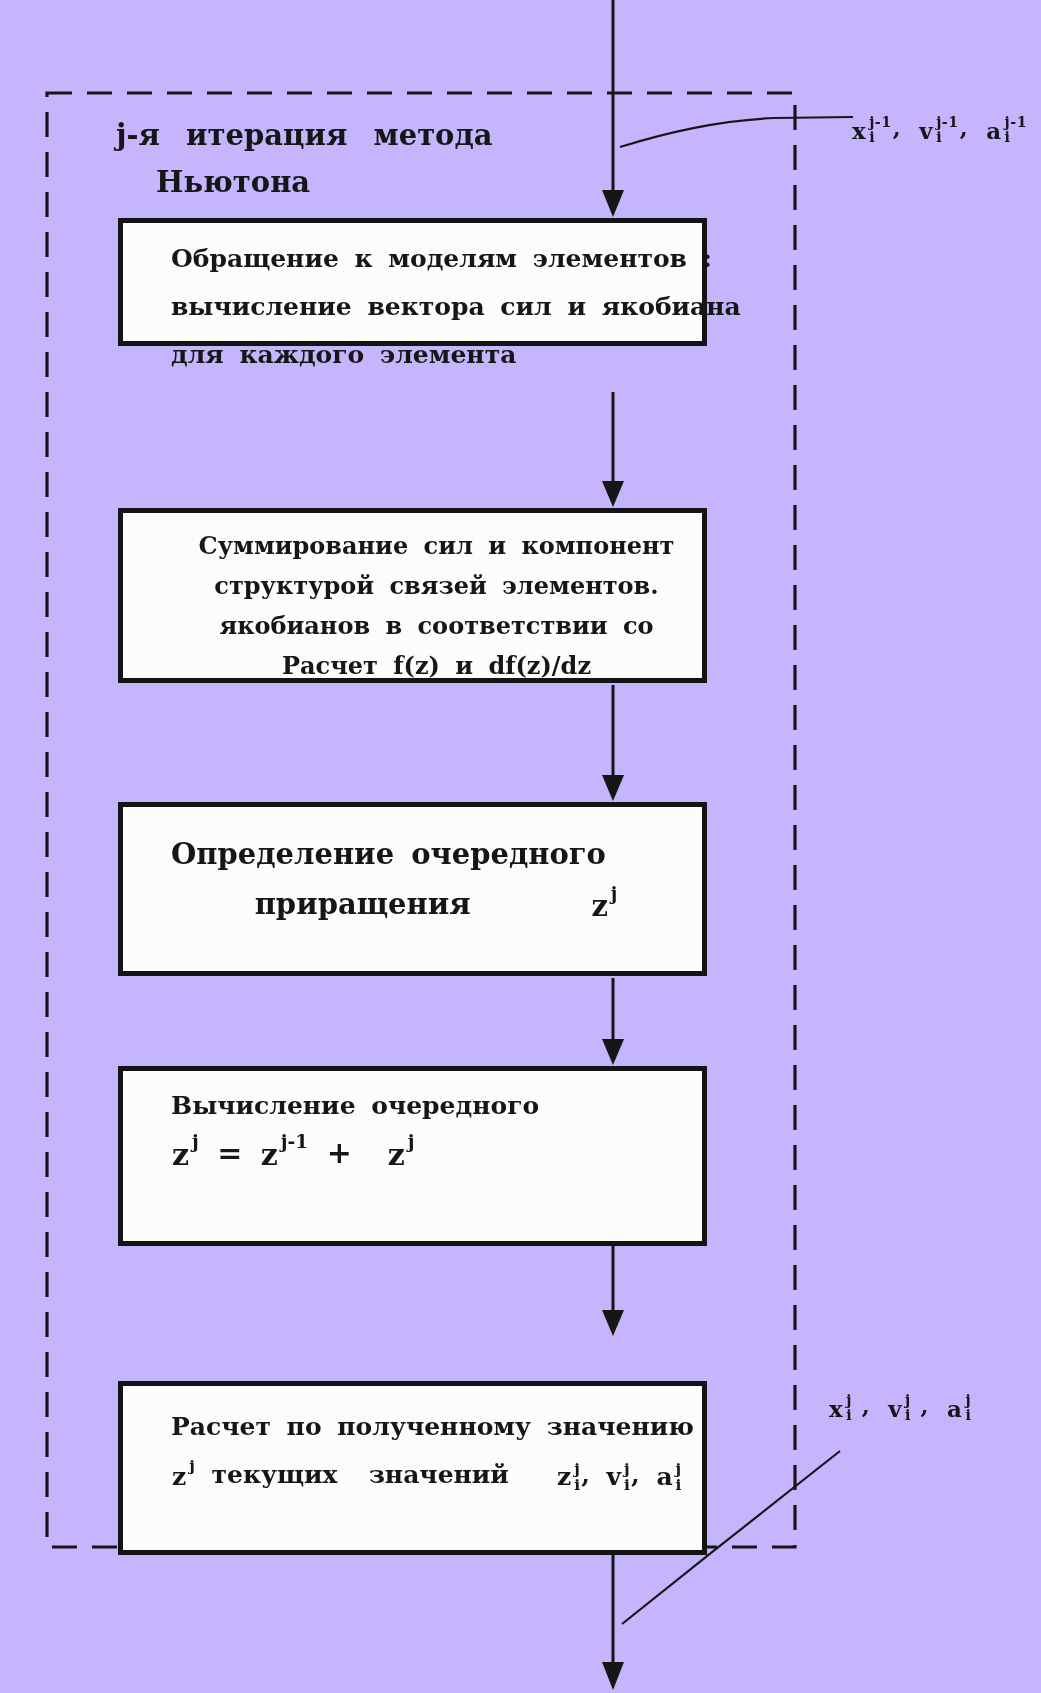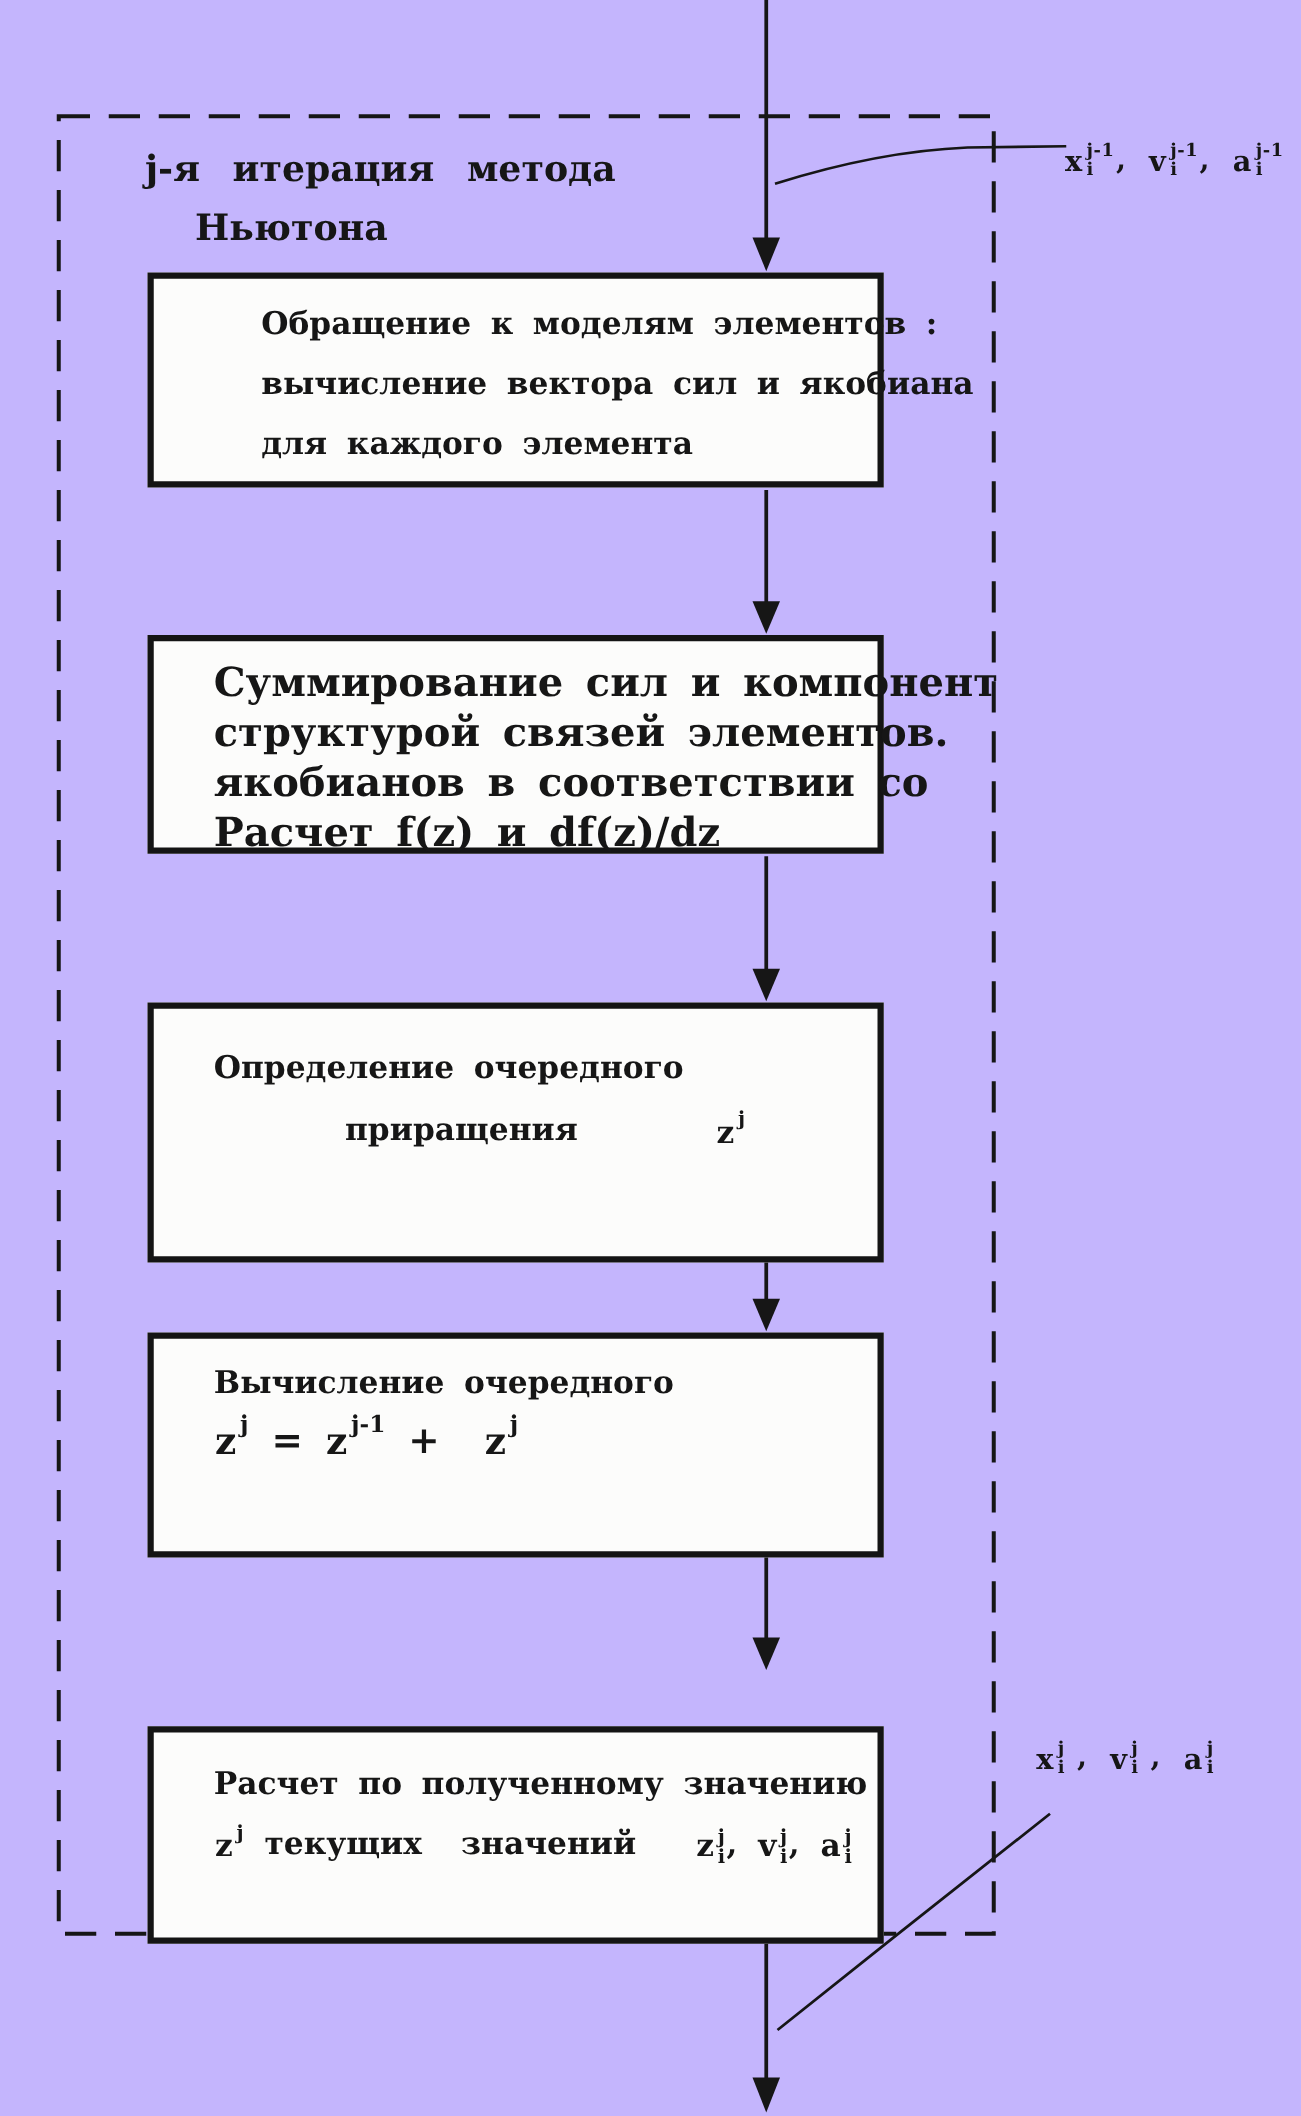--- a/index.html
+++ b/index.html
@@ -17,23 +17,23 @@
     position:absolute;left:116px;top:112px;z-index:3;
     font-size:29px;line-height:47px;word-spacing:16px;white-space:nowrap;
   }
   .title-l2{padding-left:40px;}
   .pbox{
     position:absolute;left:118px;width:589px;z-index:2;
     border:5px solid #141414;background:#fcfcfb;box-sizing:border-box;
     word-spacing:7px;white-space:nowrap;
   }
   .pbox .bline{padding-left:48px;}
-  .box1{top:218px;height:172px;font-size:25px;line-height:48px;padding-top:12px;padding-left:38px;}
-  .box2{top:508px;height:175px;font-size:32px;line-height:40px;padding-top:13px;}
-  .box3{top:802px;height:208px;font-size:25px;line-height:50px;padding-top:22px;}
+  .box1{top:218px;height:128px;font-size:25px;line-height:48px;padding-top:12px;}
+  .box2{top:508px;height:175px;font-size:24px;line-height:40px;padding-top:13px;text-align:center;}
+  .box3{top:802px;height:174px;font-size:29px;line-height:50px;padding-top:22px;}
   .box4{top:1066px;height:180px;font-size:25px;line-height:44px;padding-top:13px;}
   .box5{top:1337px;height:174px;font-size:25px;line-height:48px;padding-top:17px;margin-top:44px;}
   .b3-l2{padding-left:62px;text-align:center;}
   .b4-l3{font-size:30px;padding-left:46px;margin-top:3px;}
   .b5-l1{padding-left:52px;}
   .b5-l2{padding-left:26px;}
   .annot{
     position:absolute;z-index:3;font-size:23px;white-space:nowrap;letter-spacing:0.5px;
   }
   .annot-in{left:851px;top:114px;}

